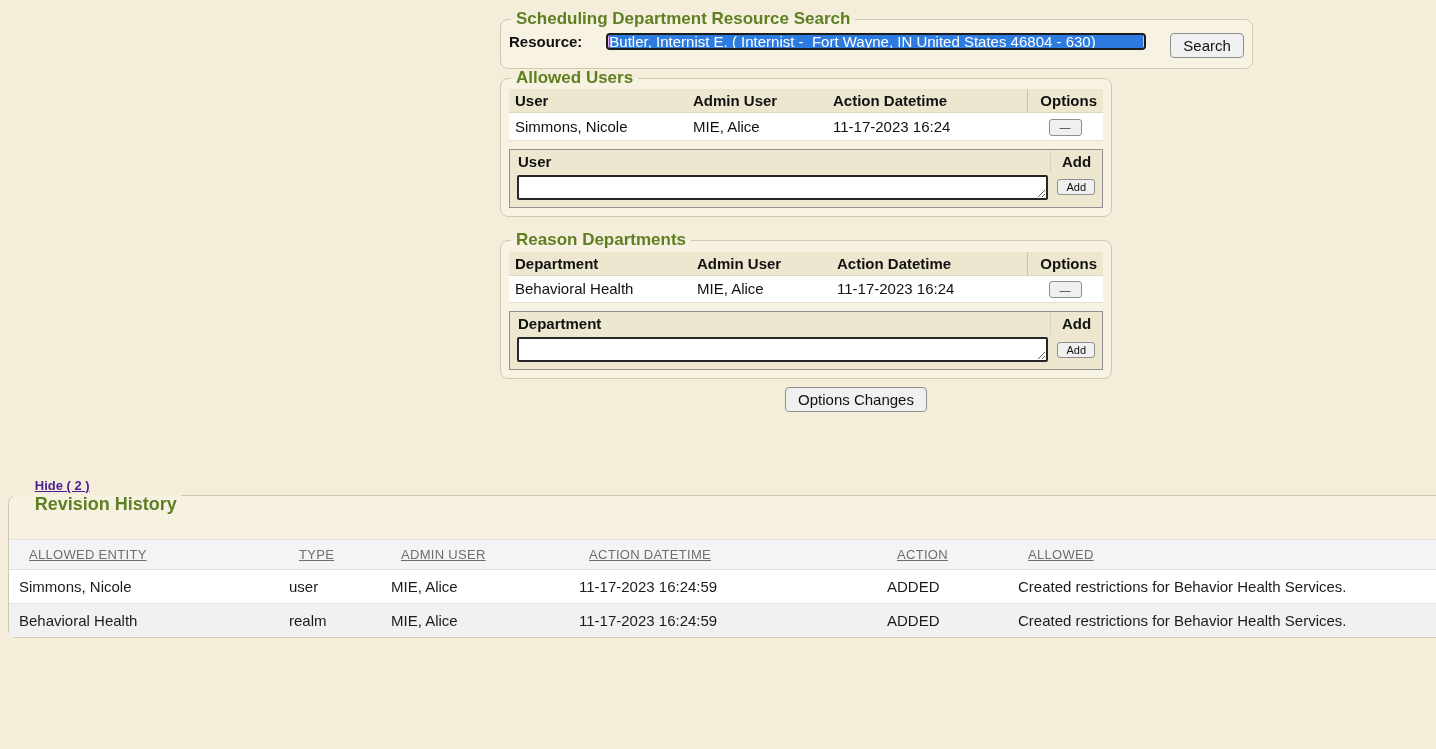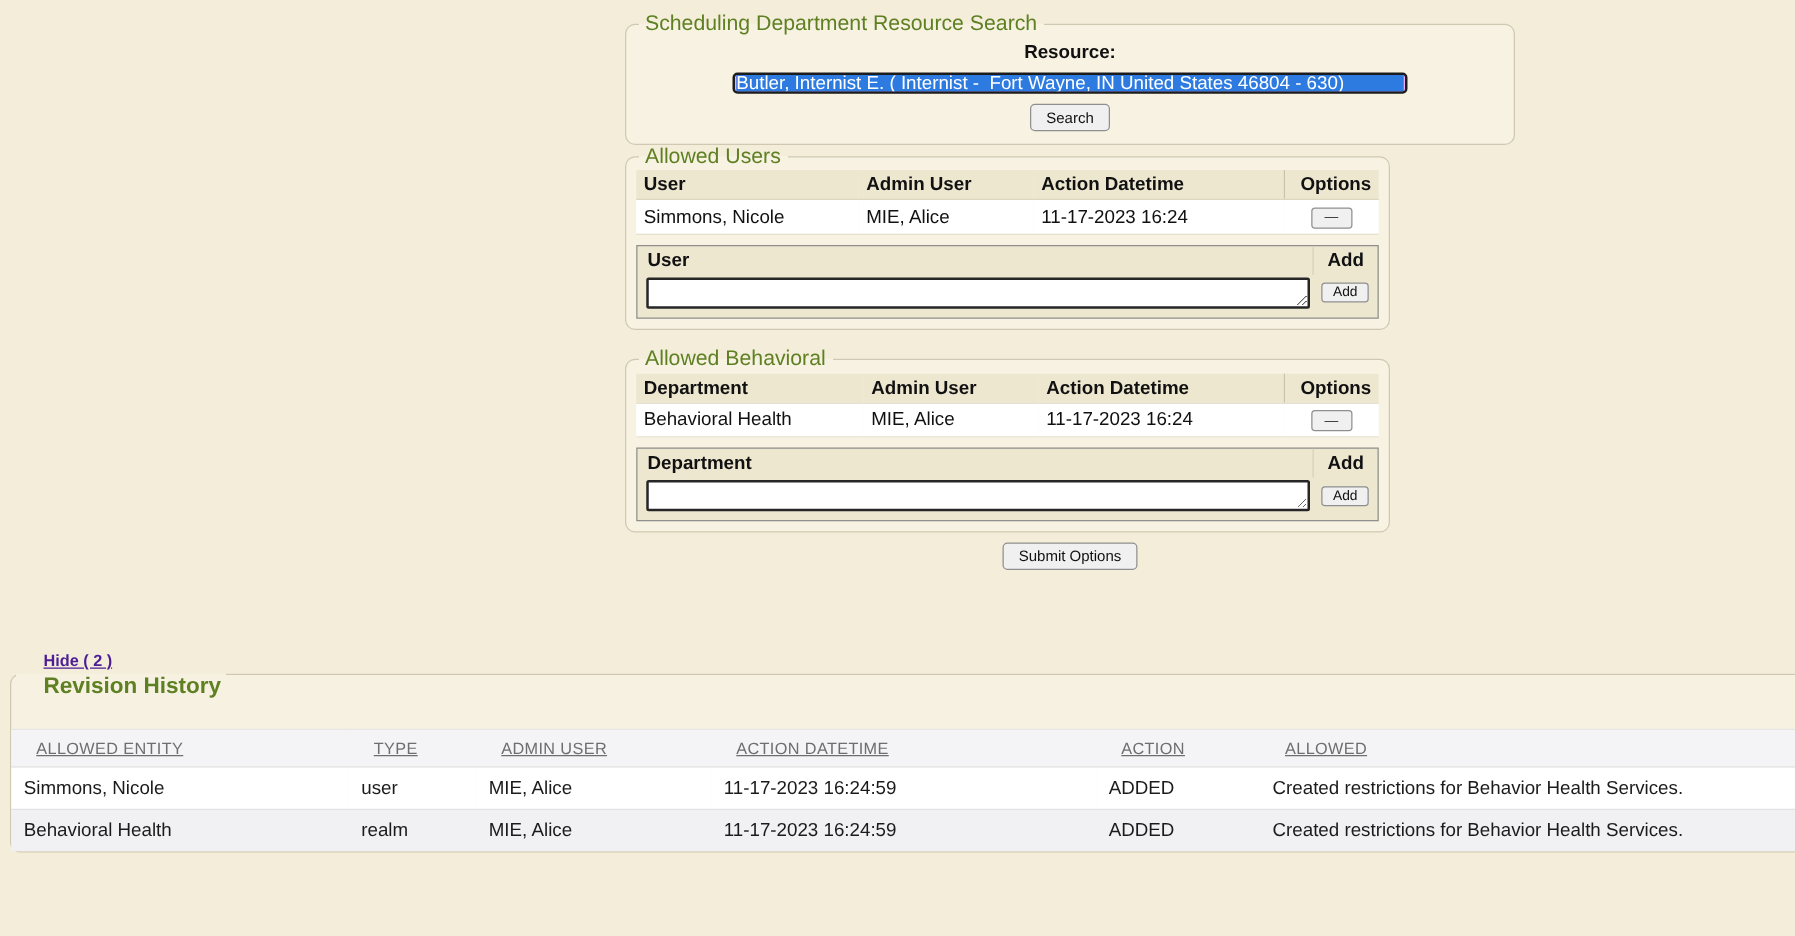--- a/index.html
+++ b/index.html
@@ -10,40 +10,40 @@
     font-family:"Liberation Sans", sans-serif;
     color:#111;
   }
   .main-col { margin-left:500px; width:712px; padding-top:10px; }
 
   fieldset.fs {
     border:1px solid #CFC9B2; border-radius:8px;
     background:#F7F2E2; margin:0; padding:2px 8px 8px 8px;
   }
   legend.lg {
-    color:#5E8022; font-weight:normal; font-size:17px;
+    color:#5E8022; font-weight:bold; font-size:17px;
     padding:0 5px; margin-left:2px; white-space:pre; line-height:1.1;
   }
 
   
   .fs-search { width:712px; }
-  .search-row { display:flex; align-items:center; gap:8px; padding:2px 0 2px 0;flex-direction:column; }
+  .search-row { display:flex; gap:24px; padding:2px 0 2px 0; }
   .lbl { font-weight:bold; font-size:15px; white-space:pre; }
   .resource-box {
     width:540px; height:17px; background:#f0abfc;
     border:2px solid #1c1c1c; border-radius:4px;
     display:flex; align-items:center; overflow:hidden; padding:0 1px;
   }
   .resource-box .selected {
     background:#2D7BE0; color:#fff; font-size:15px; line-height:21px;
     white-space:pre; width:100%; overflow:hidden;
   }
   .btn {
     background:#F0F0F0; border:1px solid #8F8F8F; border-radius:4px;
-    font-family:"Liberation Sans", sans-serif; font-size:12px; color:#111;
+    font-family:"Liberation Sans", sans-serif; font-size:15px; color:#111;
     padding:3px 12px; cursor:pointer;
   }
   .btn-sm { font-size:11px; padding:1px 8px; border-radius:3px; }
   .btn-minus { font-size:11px; padding:0 10px; height:17px; line-height:14px; border-radius:3px; color:#333; }
 
   
   .fs-entity { width:612px; margin:18px auto 0 auto; padding-bottom:9px; }
   table.etable { width:100%; border-collapse:collapse; font-size:15px; }
   table.etable th {
     background:#EDE7D0; text-align:left; font-weight:bold;
@@ -142,21 +142,21 @@
         <div class="c2">Add</div>
       </div>
       <div class="sub-row">
         <textarea class="inline-input" rows="1" style=""></textarea>
         <button class="btn btn-sm">Add</button>
       </div>
     </div>
   </fieldset>
 
   <fieldset class="fs fs-entity" style="margin-top:14px;">
-    <legend class="lg">Allowed Behavioral</legend>
+    <legend class="lg">Reason Departments</legend>
     <table class="etable">
       <colgroup>
           <col style="width:182px">
           <col style="width:140px">
           <col style="width:196px">
           <col style="width:76px">
         </colgroup>
       <thead>
         <tr>
           <th>Department</th>
@@ -181,21 +181,21 @@
       </div>
       <div class="sub-row">
         <textarea class="inline-input" rows="1" style=""></textarea>
         <button class="btn btn-sm">Add</button>
       </div>
     </div>
   </fieldset>
 
 
   <div class="submit-wrap">
-    <button class="btn">Submit Options</button>
+    <button class="btn">Options Changes</button>
   </div>
 
 </div>
 
 <fieldset class="fs-rev">
   <legend>
     <a class="hide-link">Hide ( 2 )</a>
     <span class="rev-title">Revision History</span>
   </legend>
   <table class="rev">

